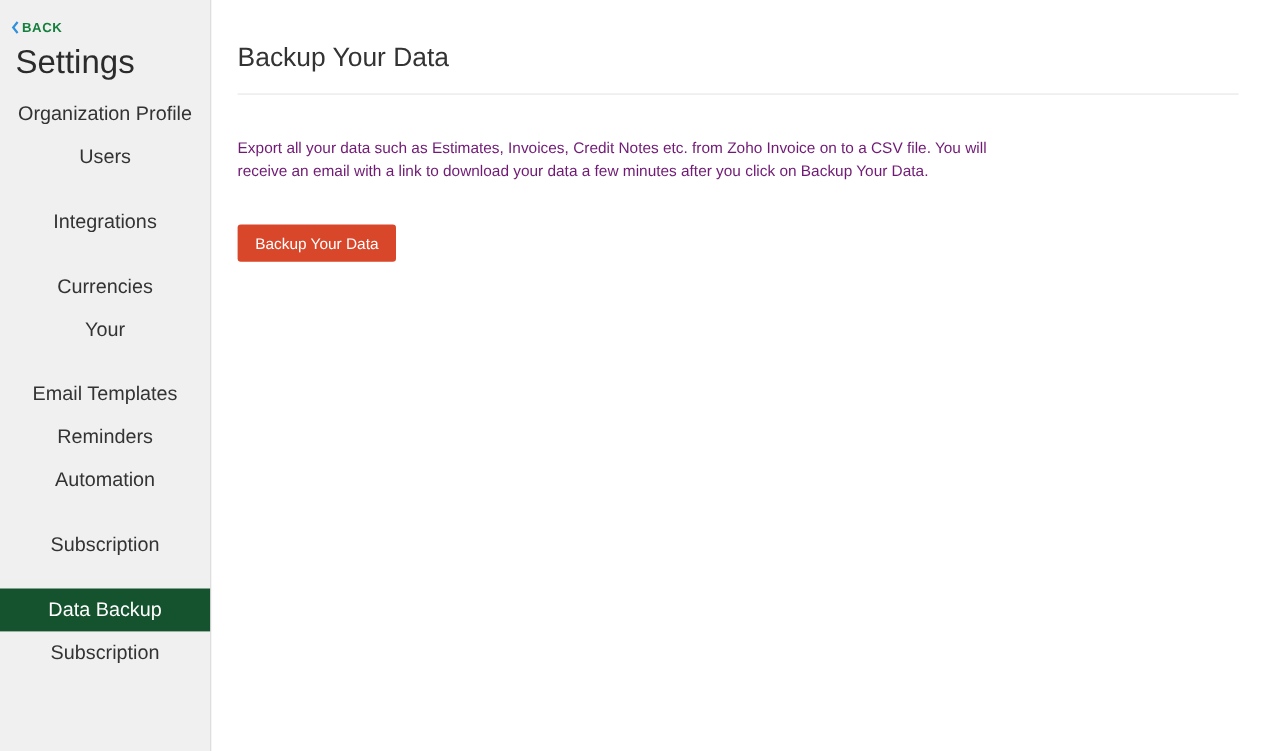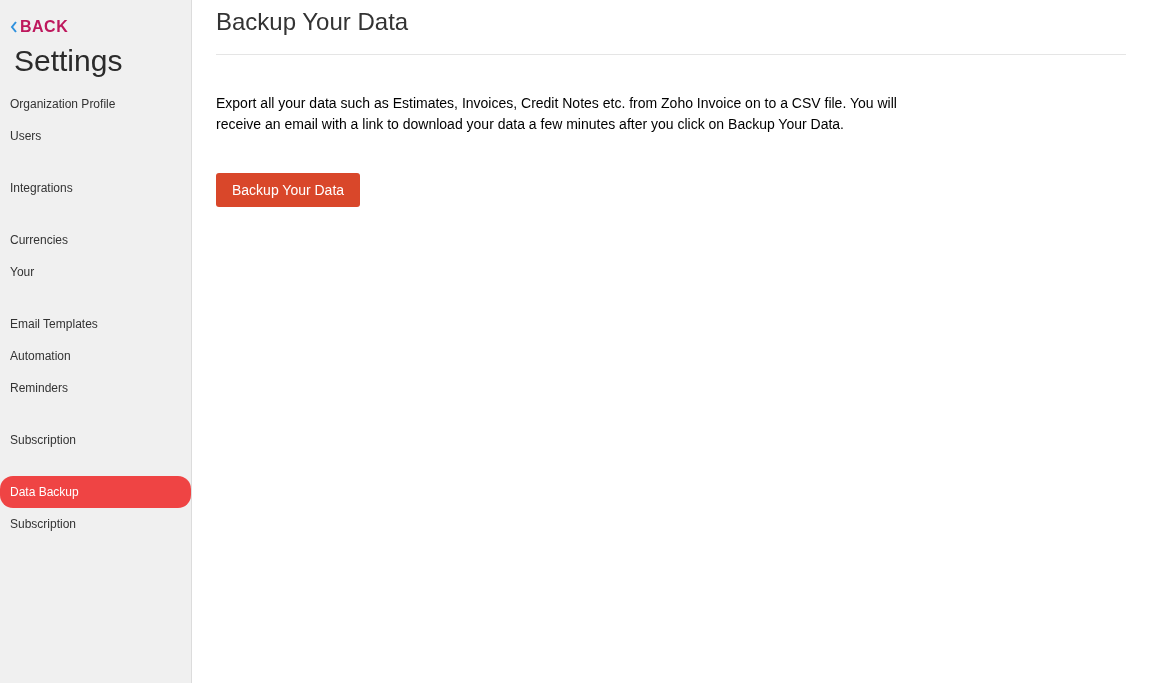--- a/index.html
+++ b/index.html
@@ -18,70 +18,71 @@
     .sidebar {
       width: 192px;
       background: #f0f0f0;
       border-right: 1px solid #dcdcdc;
       padding-top: 14px;
       flex-shrink: 0;
     }
     .back-link {
       display: flex;
       align-items: center;
-      color: #be185d;
-      font-size: 16px;
+      color: #15803d;
+      font-size: 12px;
       font-weight: 600;
       letter-spacing: 0.5px;
       padding: 4px 10px 8px 10px;
       cursor: pointer;
     }
     .back-link svg {
       width: 8px;
       height: 12px;
       margin-right: 2px;
     }
     .sidebar-title {
       font-size: 30px;
       font-weight: 400;
       color: #2b2b2b;
       padding: 0 10px 10px 14px;
     }
     .sidebar-item {
       padding: 9px 10px;
-      font-size: 12px;
+      font-size: 18px;
       color: #333;
       cursor: pointer;
+      text-align: center;
     }
     .sidebar-item.active {
-      background: #ef4444;
+      background: #14532d;
       color: #ffffff;
-      border-radius: 13px;
     }
     .sidebar-gap-small {
       height: 20px;
     }
     .sidebar-gap-medium {
       height: 20px;
     }
     .main {
       flex: 1;
-      padding: 8px 24px;
+      padding: 28px 24px;
       overflow: auto;
+      margin-top: 11px;
     }
     .page-title {
       font-size: 24px;
       font-weight: 400;
       color: #333;
       padding-bottom: 18px;
       border-bottom: 1px solid #e5e5e5;
     }
     .description {
       font-size: 14px;
-      color: #000000;
+      color: #701a75;
       line-height: 1.5;
       margin-top: 38px;
       max-width: 720px;
     }
     .primary-button {
       display: inline-block;
       background: #d9472a;
       color: #ffffff;
       border: none;
       border-radius: 3px;
@@ -124,24 +125,24 @@
   <div class="sidebar-item">
     <span>Your</span>
   </div>
 
   <div class="sidebar-gap-small"></div>
 
   <div class="sidebar-item">
     <span>Email Templates</span>
   </div>
   <div class="sidebar-item">
-    <span>Automation</span>
+    <span>Reminders</span>
   </div>
   <div class="sidebar-item">
-    <span>Reminders</span>
+    <span>Automation</span>
   </div>
 
   <div class="sidebar-gap-small"></div>
 
   <div class="sidebar-item">
     <span>Subscription</span>
   </div>
 
   <div class="sidebar-gap-medium"></div>
 

